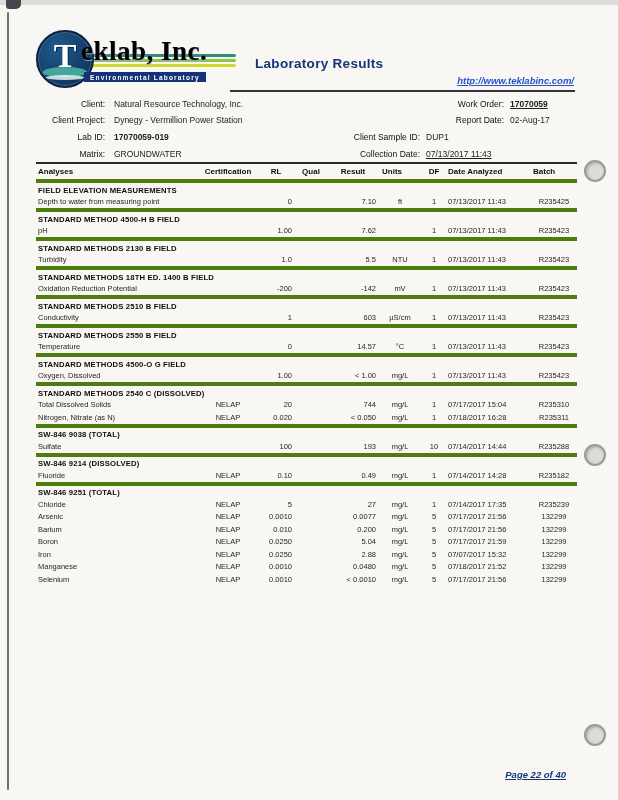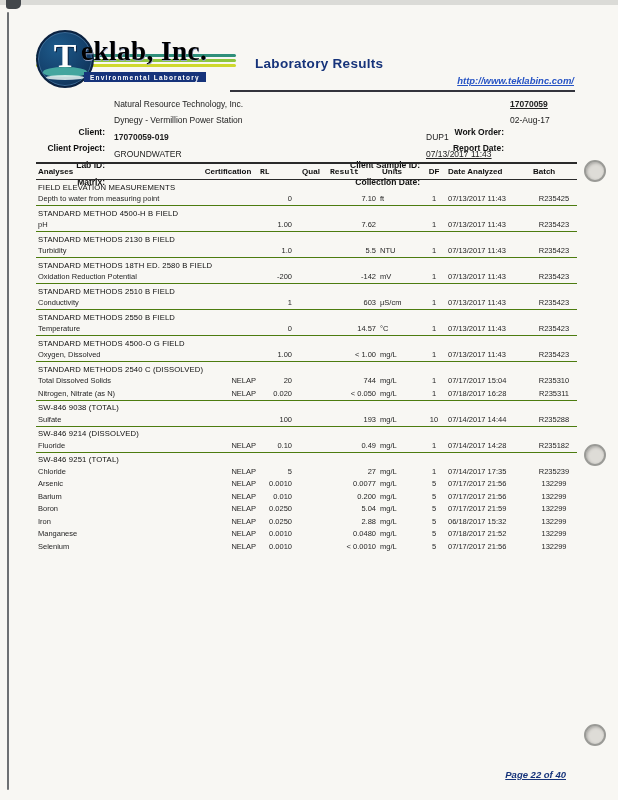--- a/index.html
+++ b/index.html
@@ -88,21 +88,21 @@
   }
   .header-rule {
     position:absolute; left:230px; top:90px; width:345px; height:2px;
     background:#33343c;
   }
 
   
   .lbl, .val {
     position:absolute; font-size:8.5px; color:#222; white-space:nowrap;
   }
-  .lbl { font-weight:bold; color:#101010;margin-top:28px; }
+  .lbl { font-weight:normal; color:#101010; }
   .ral { width:66px; text-align:right; left:39px; }
   .t1 { top:99px; }  .t2 { top:115px; }  .t3 { top:132px; }  .t4 { top:149px; }
   .pos-v-left { left:114px; }
   .pos-l-right { left:430px; width:74px; text-align:right; }
   .pos-v-right { left:510px; }
   .pos-l-mid { left:330px; width:90px; text-align:right; }
   .pos-v-mid { left:426px; }
   .bold { font-weight:bold; }
   .ul { text-decoration:underline; }
 
@@ -114,36 +114,36 @@
   }
   col.w0{width:162px} col.w1{width:60px} col.w2{width:36px} col.w3{width:34px}
   col.w4{width:50px} col.w5{width:44px} col.w6{width:24px} col.w7{width:85px} col.w8{width:46px}
   thead th {
     border-top:2px solid #2a2a2a; border-bottom:1.5px solid #2a2a2a;
     font-size:8px; font-weight:bold; color:#0e0e0e;
     padding:3px 2px 3px 2px;
   }
   th.c0 { text-align:left; padding-left:2px;margin-top:20px; }
   th.c1, th.c3, th.c6 { text-align:center; }
-  th.c2, th.c4 { text-align:left;font-family:Liberation Mono, monospace; }
+  th.c2, th.c4 { text-align:center; }
   th.c5 { text-align:left; padding-left:4px; }
   th.c7, th.c8 { text-align:left; }
   tr.section-row td {
-    font-weight:normal; font-size:7.7px; color:#0e0e0e;
-    border-top:1px solid #4d7c0f;
+    font-weight:bold; font-size:7.7px; color:#0e0e0e;
+    border-top:4px solid #4d7c0f;
     padding:2.5px 0 1px 2px; letter-spacing:0.15px;
     white-space:nowrap; overflow:hidden;
   }
   tr.data-row td { padding:1.5px 2px 2px 2px; white-space:nowrap; overflow:hidden; }
   td.c0 { text-align:left; padding-left:10px; }
-  td.c1 { text-align:right; }
+  td.c1 { text-align:center; }
   td.c2 { text-align:right; }
   td.c3 { text-align:center; }
   td.c4 { text-align:right; }
-  td.c5 { text-align:left; padding-left:6px; }
+  td.c5 { text-align:center; padding-left:6px; }
   td.c6 { text-align:center; }
   td.c7 { text-align:left; }
   td.c8 { text-align:center; }
 
   .page-footer {
     position:absolute; right:52px; top:769px;
     font-size:9.5px; font-weight:bold; font-style:italic;
     color:#16337a; text-decoration:underline;
   }
 </style>
@@ -262,21 +262,21 @@
           <td class="c1"></td>
           <td class="c2">1.0</td>
           <td class="c3"></td>
           <td class="c4">5.5</td>
           <td class="c5">NTU</td>
           <td class="c6">1</td>
           <td class="c7">07/13/2017 11:43</td>
           <td class="c8">R235423</td>
         </tr>
         <tr class="section-row">
-          <td colspan="9">STANDARD METHODS 18TH ED. 2580 B FIELD</td>
+          <td colspan="9">STANDARD METHODS 18TH ED. 1400 B FIELD</td>
         </tr>
         <tr class="data-row">
           <td class="c0">Oxidation Reduction Potential</td>
           <td class="c1"></td>
           <td class="c2">-200</td>
           <td class="c3"></td>
           <td class="c4">-142</td>
           <td class="c5">mV</td>
           <td class="c6">1</td>
           <td class="c7">07/13/2017 11:43</td>
@@ -425,21 +425,21 @@
           <td class="c8">132299</td>
         </tr>
         <tr class="data-row">
           <td class="c0">Iron</td>
           <td class="c1">NELAP</td>
           <td class="c2">0.0250</td>
           <td class="c3"></td>
           <td class="c4">2.88</td>
           <td class="c5">mg/L</td>
           <td class="c6">5</td>
-          <td class="c7">06/18/2017 15:32</td>
+          <td class="c7">07/07/2017 15:32</td>
           <td class="c8">132299</td>
         </tr>
         <tr class="data-row">
           <td class="c0">Manganese</td>
           <td class="c1">NELAP</td>
           <td class="c2">0.0010</td>
           <td class="c3"></td>
           <td class="c4">0.0480</td>
           <td class="c5">mg/L</td>
           <td class="c6">5</td>

